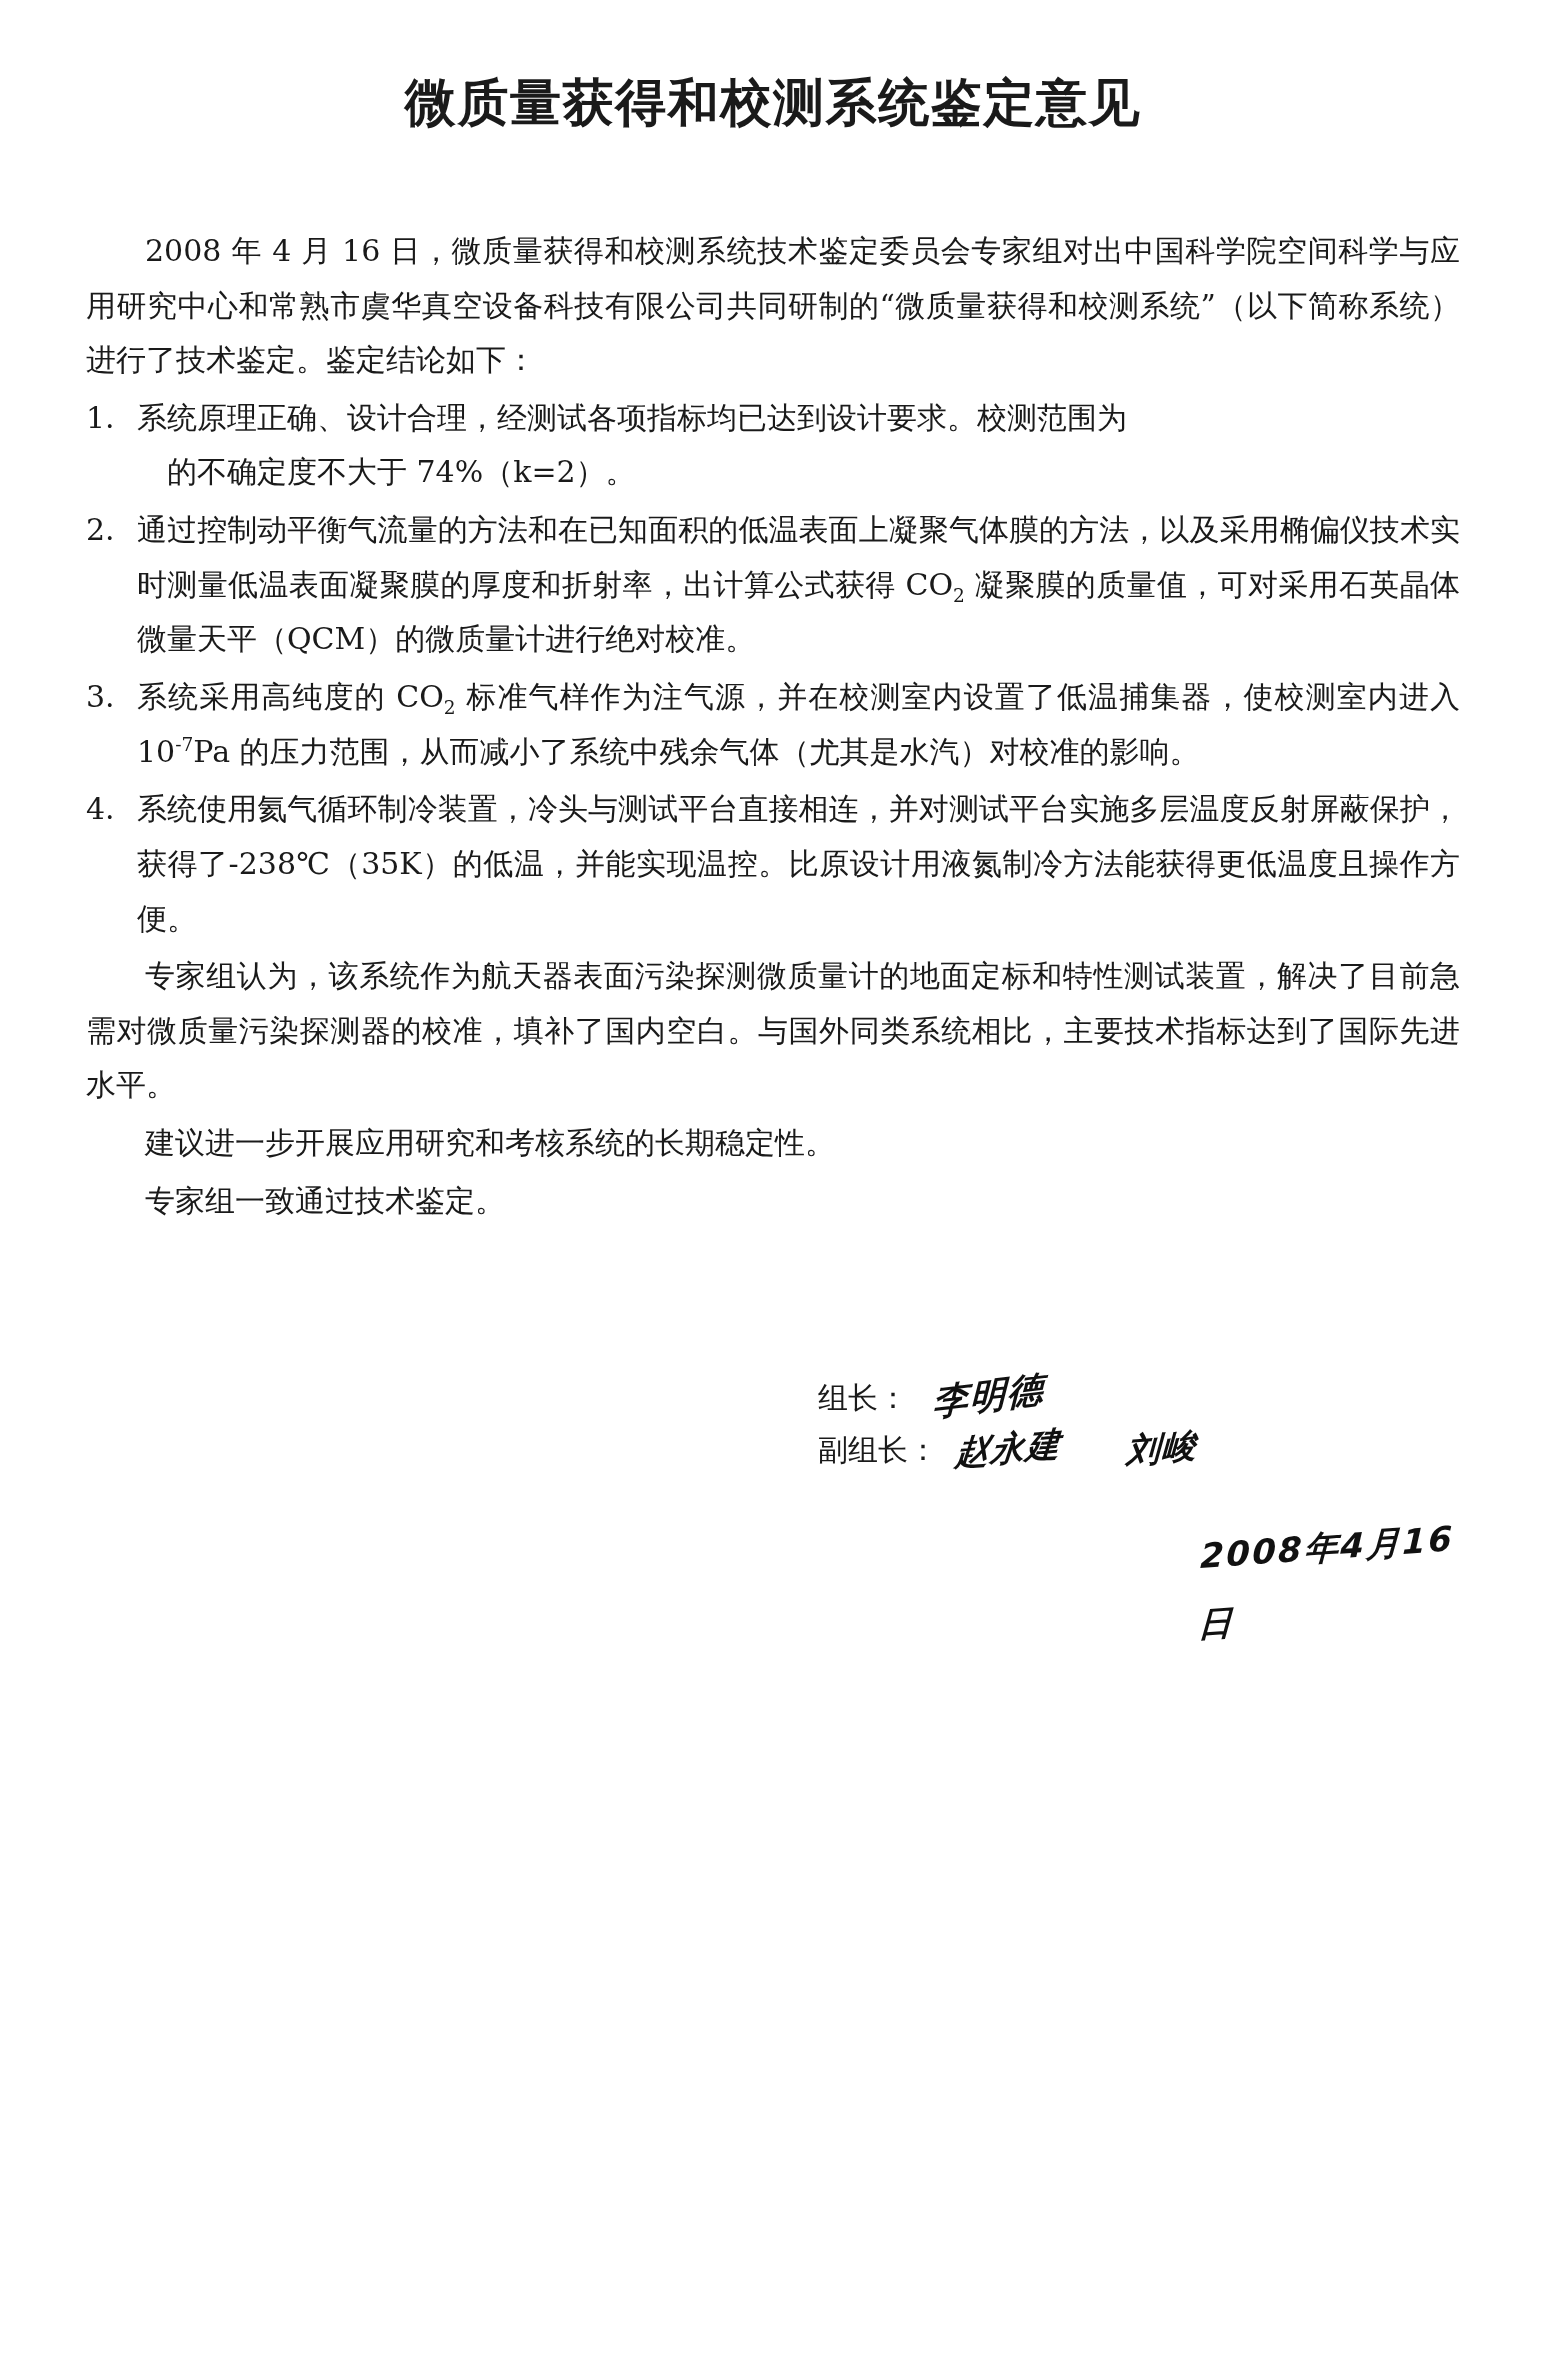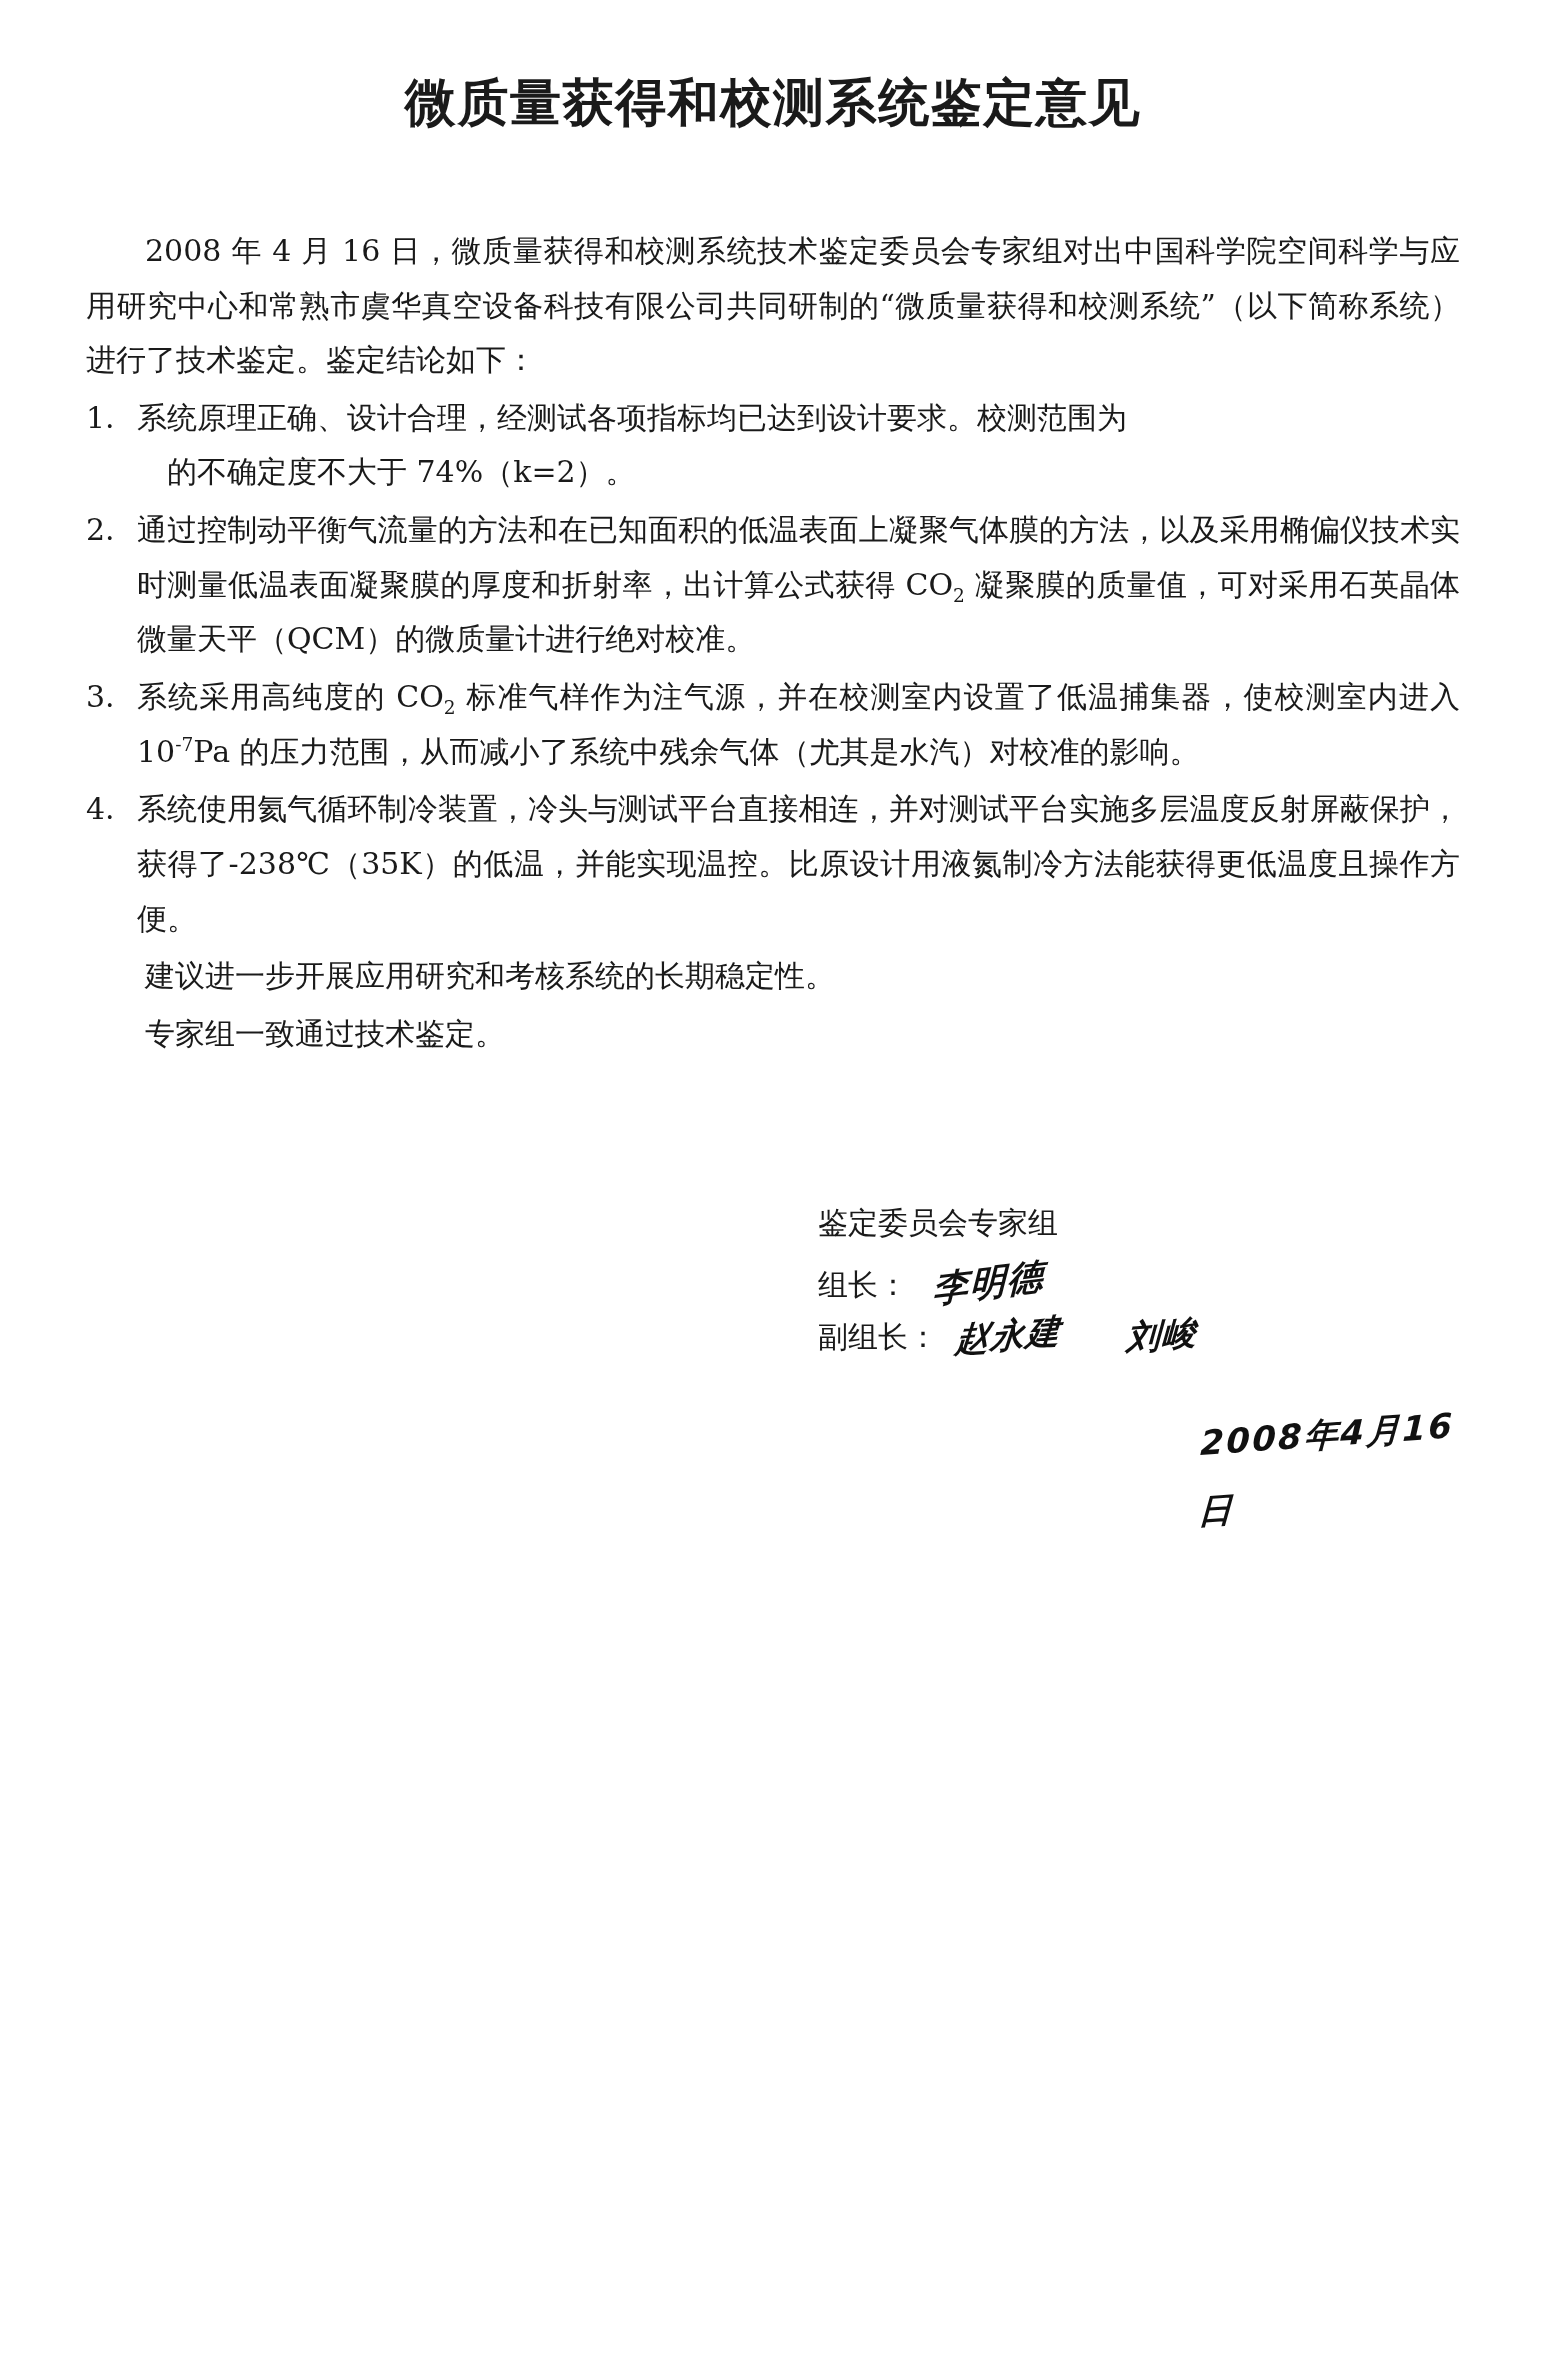--- a/index.html
+++ b/index.html
@@ -155,28 +155,28 @@
         <span>系统采用高纯度的 CO<sub>2</sub> 标准气样作为注气源，并在校测室内设置了低温捕集器，使校测室内进入 10<sup>-7</sup>Pa 的压力范围，从而减小了系统中残余气体（尤其是水汽）对校准的影响。</span>
       </li>
 
       <li>
         <span class="marker">4.</span>
         <span>系统使用氦气循环制冷装置，冷头与测试平台直接相连，并对测试平台实施多层温度反射屏蔽保护，获得了-238℃（35K）的低温，并能实现温控。比原设计用液氮制冷方法能获得更低温度且操作方便。</span>
       </li>
 
     </ol>
 
+    <p class="para indent">专家组认为，该系统作为航天器表面污染探测微质量计的地面定标和特性测试装置，解决了目前急需对微质量污染探测器的校准，填补了国内空白。与国外同类系统相比，主要技术指标达到了国际先进水平。</p>
     <p class="para indent">建议进一步开展应用研究和考核系统的长期稳定性。</p>
     <p class="para indent">专家组一致通过技术鉴定。</p>
 
   </div>
 
   <div class="sign-block">
     <div class="sign-group">
-      <div class="sign-row sign-committee">鉴定委员会专家组</div>
       <div class="sign-row">
         <span class="sign-label">组长：</span>
         <span class="hand sig1">李明德</span>
       </div>
       <div class="sign-row">
         <span class="sign-label">副组长：</span>
         <span class="hand sig2">赵永建</span>
         <span class="hand sig3">刘峻</span>
       </div>
     </div>

